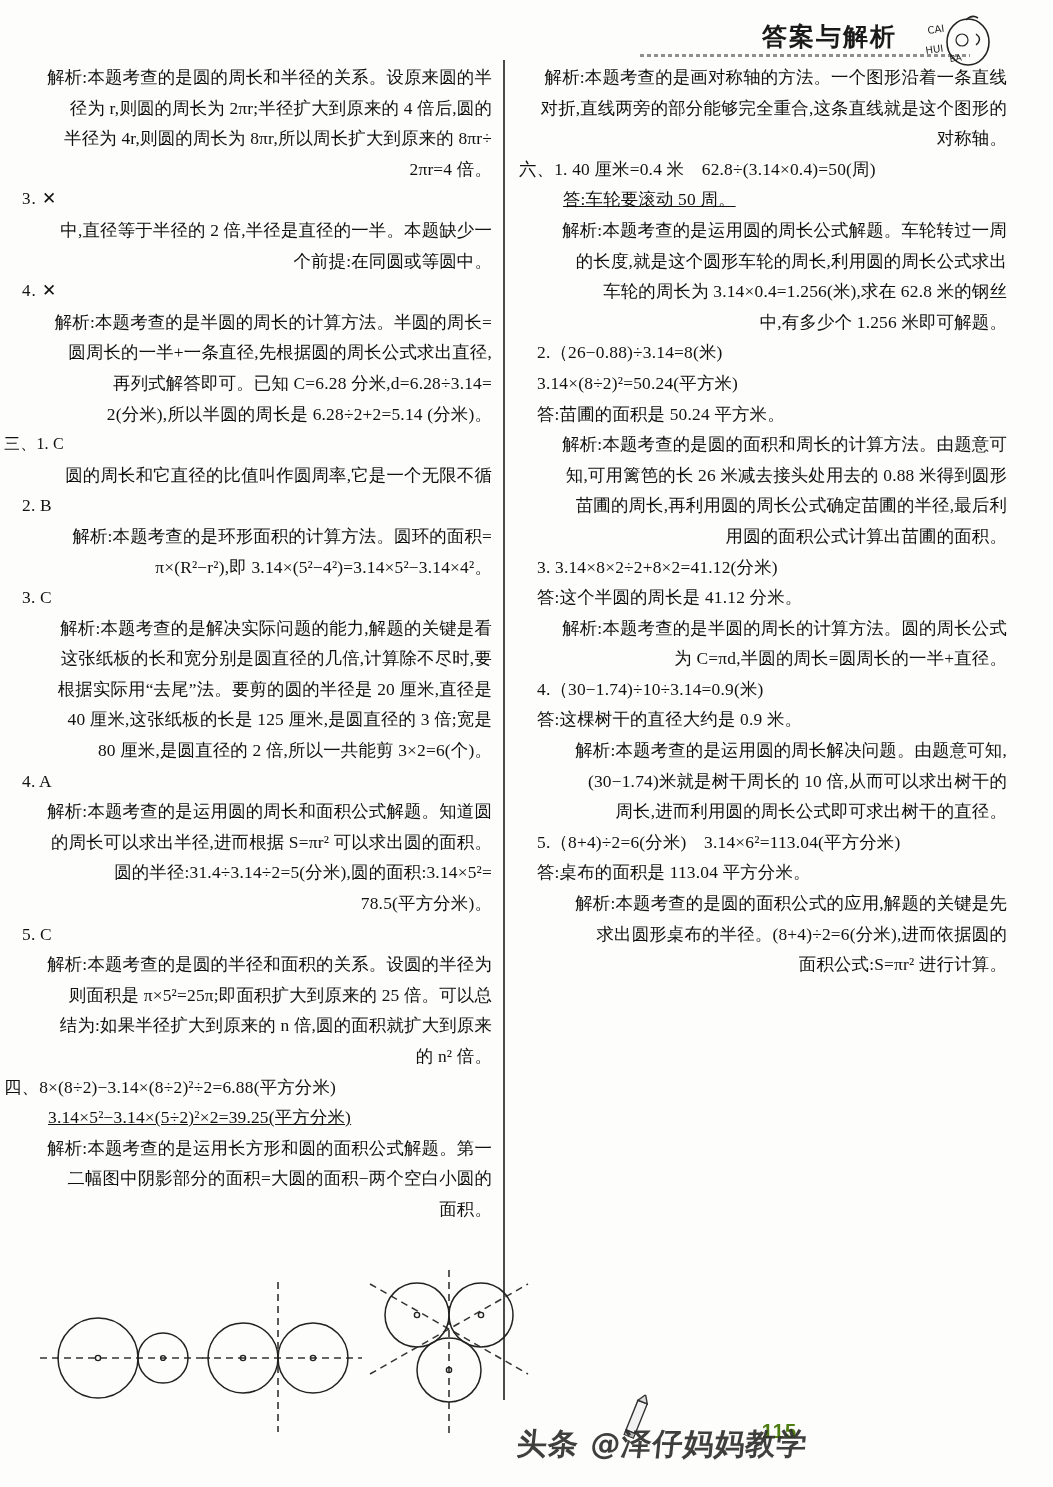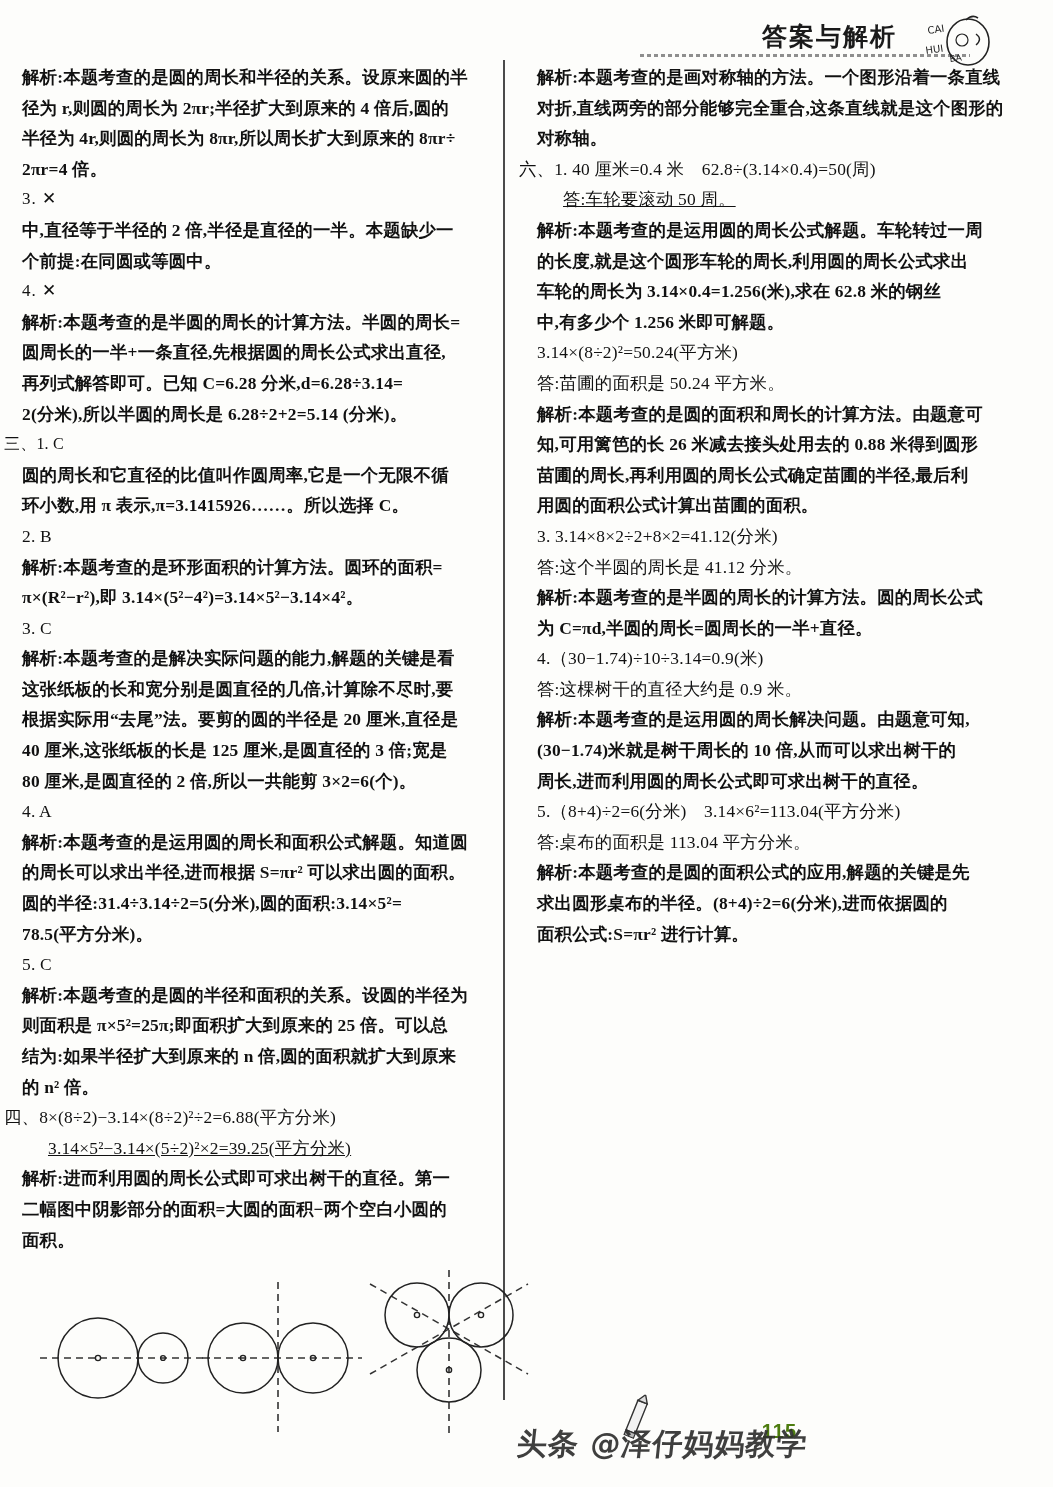--- a/index.html
+++ b/index.html
@@ -42,21 +42,21 @@
 
   .line{
     font-size:17.4px;
     line-height:30.6px;
     white-space:nowrap;
     letter-spacing:.2px;
   }
   .ind0{margin-left:0px;}
   .ind1{margin-left:26px;text-decoration:underline;}
   .negind{margin-left:-18px;}
-  .b{font-weight:bold;}
+  .b{font-weight:normal;text-align:right;}
   .seclabel{font-size:16px;}
   .xmark{font-size:17px;letter-spacing:1px;}
 
   
   .fig-row{position:absolute;left:22px;top:1268px;width:500px;height:160px;}
   svg{display:block;}
 
   
   .pagenum{
     position:absolute;right:40px;bottom:44px;
@@ -107,21 +107,20 @@
     <div class="line ind0 xmark">3. ✕</div>
     <div class="line ind0 b">中,直径等于半径的 2 倍,半径是直径的一半。本题缺少一</div>
     <div class="line ind0 b">个前提:在同圆或等圆中。</div>
     <div class="line ind0 xmark">4. ✕</div>
     <div class="line ind0 b">解析:本题考查的是半圆的周长的计算方法。半圆的周长=</div>
     <div class="line ind0 b">圆周长的一半+一条直径,先根据圆的周长公式求出直径,</div>
     <div class="line ind0 b">再列式解答即可。已知 C=6.28 分米,d=6.28÷3.14=</div>
     <div class="line ind0 b">2(分米),所以半圆的周长是 6.28÷2+2=5.14 (分米)。</div>
     <div class="line negind seclabel">三、1. C</div>
     <div class="line ind0 b">圆的周长和它直径的比值叫作圆周率,它是一个无限不循</div>
-    <div class="line ind0 b">环小数,用 π 表示,π=3.1415926……。所以选择 C。</div>
     <div class="line ind0">2. B</div>
     <div class="line ind0 b">解析:本题考查的是环形面积的计算方法。圆环的面积=</div>
     <div class="line ind0 b">π×(R²−r²),即 3.14×(5²−4²)=3.14×5²−3.14×4²。</div>
     <div class="line ind0">3. C</div>
     <div class="line ind0 b">解析:本题考查的是解决实际问题的能力,解题的关键是看</div>
     <div class="line ind0 b">这张纸板的长和宽分别是圆直径的几倍,计算除不尽时,要</div>
     <div class="line ind0 b">根据实际用“去尾”法。要剪的圆的半径是 20 厘米,直径是</div>
     <div class="line ind0 b">40 厘米,这张纸板的长是 125 厘米,是圆直径的 3 倍;宽是</div>
     <div class="line ind0 b">80 厘米,是圆直径的 2 倍,所以一共能剪 3×2=6(个)。</div>
     <div class="line ind0">4. A</div>
@@ -129,35 +128,36 @@
     <div class="line ind0 b">的周长可以求出半径,进而根据 S=πr² 可以求出圆的面积。</div>
     <div class="line ind0 b">圆的半径:31.4÷3.14÷2=5(分米),圆的面积:3.14×5²=</div>
     <div class="line ind0 b">78.5(平方分米)。</div>
     <div class="line ind0">5. C</div>
     <div class="line ind0 b">解析:本题考查的是圆的半径和面积的关系。设圆的半径为</div>
     <div class="line ind0 b">则面积是 π×5²=25π;即面积扩大到原来的 25 倍。可以总</div>
     <div class="line ind0 b">结为:如果半径扩大到原来的 n 倍,圆的面积就扩大到原来</div>
     <div class="line ind0 b">的 n² 倍。</div>
     <div class="line negind">四、8×(8÷2)−3.14×(8÷2)²÷2=6.88(平方分米)</div>
     <div class="line ind1">3.14×5²−3.14×(5÷2)²×2=39.25(平方分米)</div>
-    <div class="line ind0 b">解析:进而利用圆的周长公式即可求出树干的直径。第一</div>
+    <div class="line ind0 b">解析:本题考查的是运用长方形和圆的面积公式解题。第一</div>
     <div class="line ind0 b">二幅图中阴影部分的面积=大圆的面积−两个空白小圆的</div>
     <div class="line ind0 b">面积。</div>
   </div>
 
   <div class="col col-right">
     <div class="line ind0 b">解析:本题考查的是画对称轴的方法。一个图形沿着一条直线</div>
     <div class="line ind0 b">对折,直线两旁的部分能够完全重合,这条直线就是这个图形的</div>
     <div class="line ind0 b">对称轴。</div>
     <div class="line negind">六、1. 40 厘米=0.4 米　62.8÷(3.14×0.4)=50(周)</div>
     <div class="line ind1">答:车轮要滚动 50 周。</div>
     <div class="line ind0 b">解析:本题考查的是运用圆的周长公式解题。车轮转过一周</div>
     <div class="line ind0 b">的长度,就是这个圆形车轮的周长,利用圆的周长公式求出</div>
     <div class="line ind0 b">车轮的周长为 3.14×0.4=1.256(米),求在 62.8 米的钢丝</div>
     <div class="line ind0 b">中,有多少个 1.256 米即可解题。</div>
+    <div class="line ind0">2.（26−0.88)÷3.14=8(米)</div>
     <div class="line ind0">3.14×(8÷2)²=50.24(平方米)</div>
     <div class="line ind0">答:苗圃的面积是 50.24 平方米。</div>
     <div class="line ind0 b">解析:本题考查的是圆的面积和周长的计算方法。由题意可</div>
     <div class="line ind0 b">知,可用篱笆的长 26 米减去接头处用去的 0.88 米得到圆形</div>
     <div class="line ind0 b">苗圃的周长,再利用圆的周长公式确定苗圃的半径,最后利</div>
     <div class="line ind0 b">用圆的面积公式计算出苗圃的面积。</div>
     <div class="line ind0">3. 3.14×8×2÷2+8×2=41.12(分米)</div>
     <div class="line ind0">答:这个半圆的周长是 41.12 分米。</div>
     <div class="line ind0 b">解析:本题考查的是半圆的周长的计算方法。圆的周长公式</div>
     <div class="line ind0 b">为 C=πd,半圆的周长=圆周长的一半+直径。</div>

